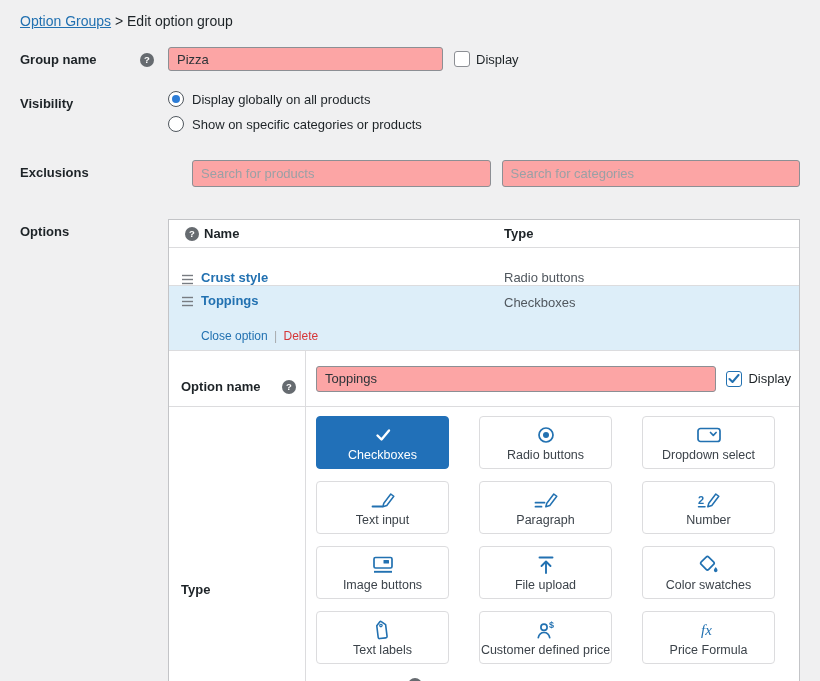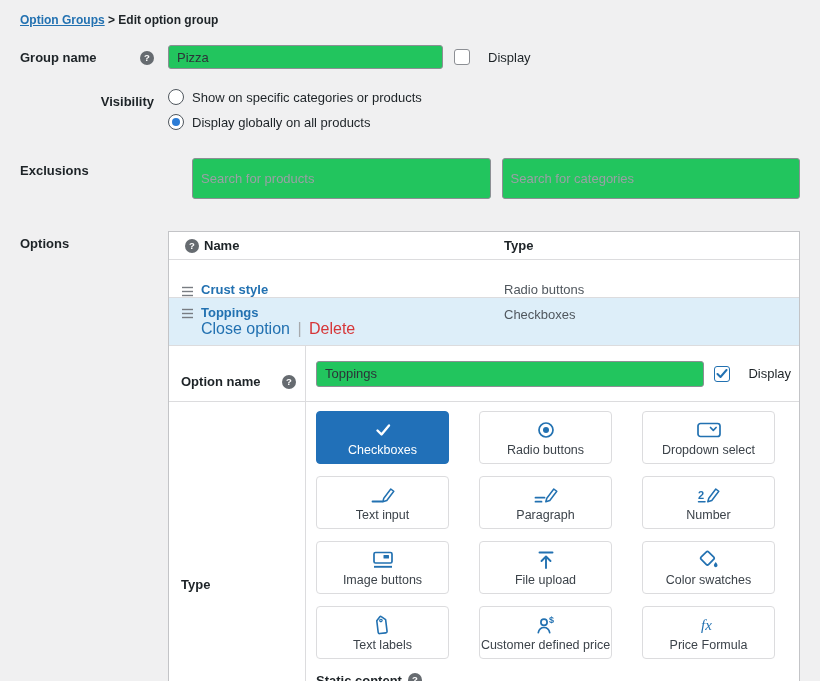--- a/index.html
+++ b/index.html
@@ -7,28 +7,28 @@
   body {
     background: #f0f0f1;
     font-family: "Liberation Sans", sans-serif;
     color: #1d2327;
     overflow: hidden;
     position: relative;
   }
   .page { padding: 13px 20px 0 20px; }
 
   
-  .breadcrumb { font-size: 12px; font-weight: 700; }
+  .breadcrumb { font-size: 14px; font-weight: 400; }
   .breadcrumb a { color: #2271b1; text-decoration: underline; cursor: pointer; }
   .breadcrumb .sep, .breadcrumb .current { color: #1d2327; }
 
   
   .form-row { display: flex; align-items: flex-start; }
   .row-group { margin-top: 18px; }
-  .row-visibility { margin-top: 20px; text-align: right; }
+  .row-visibility { margin-top: 20px; }
   .row-exclusions { margin-top: 19px; gap: 24px; }
   .row-options { margin-top: 32px; }
   .form-label {
     width: 148px; flex-shrink: 0; font-size: 13px; font-weight: 700;
     padding-top: 5px; display: flex; align-items: center; padding-right: 14px;
   }
   .form-label .label-text { flex: 1; }
   .form-content { flex: 1; min-width: 0; }
 
   
@@ -36,26 +36,26 @@
     width: 14px; height: 14px; border-radius: 50%; background: #666b70;
     color: #fff; font-size: 9.5px; font-weight: 700; line-height: 14px;
     text-align: center; display: inline-block; flex-shrink: 0; cursor: default;
   }
   .help-icon::before { content: "?"; }
 
   
   .text-input {
     height: 24px; border: 1px solid #8c8f94; border-radius: 3px;
     font-size: 13px; font-family: "Liberation Sans", sans-serif;
-    color: #2c3338; padding: 0 8px; background: #22c55e; width: 100%;
+    color: #2c3338; padding: 0 8px; background: #fca5a5; width: 100%;
   }
   .text-input::placeholder { color: #9aa0a5; }
 
   
-  .checkbox-group { display: inline-flex; align-items: center; gap: 18px; }
+  .checkbox-group { display: inline-flex; align-items: center; gap: 6px; }
   .checkbox {
     width: 16px; height: 16px; border: 1px solid #8c8f94; border-radius: 3px;
     background: #fff; display: inline-flex; align-items: center; justify-content: center;
     flex-shrink: 0; cursor: pointer;
   }
   .checkbox.checked { border-color: #2271b1; }
   .checkbox-label { font-size: 13px; color: #1d2327; }
 
   
   .radio-row { display: flex; align-items: center; gap: 8px; margin-bottom: 9px; cursor: pointer; }
@@ -63,21 +63,21 @@
     width: 16px; height: 16px; border-radius: 50%; border: 1px solid #50575e;
     background: #fff; position: relative; flex-shrink: 0;
   }
   .radio.checked::after {
     content: ""; position: absolute; left: 3px; top: 3px; width: 8px; height: 8px;
     border-radius: 50%; background: #2c7cd6;
   }
   .radio-label { font-size: 13px; }
 
   .exclusion-inputs { display: flex; gap: 11px; }
-  .exclusion-inputs .text-input { height: 41px; flex: 1; }
+  .exclusion-inputs .text-input { height: 27px; flex: 1; }
 
   
   .options-table {
     background: #fff; border: 1px solid #c3c4c7; font-size: 13px;
     min-height: 500px;
   }
   .t-header {
     display: flex; align-items: center; height: 28px; font-weight: 700;
     border-bottom: 1px solid #dcdcde; padding-left: 16px;
   }
@@ -88,21 +88,21 @@
   .t-row { display: flex; align-items: flex-end; }
   .t-row.row-crust { height: 37px; padding-left: 12px; }
   .t-row.row-toppings {
     background: #ddeef9; padding: 7px 0 7px 12px; align-items: flex-start;
     border-top: 1px solid #dcdcde;
   }
   .drag-handle { width: 14px; margin-right: 6px; cursor: grab; display: inline-flex; }
   .row-name-cell { flex: 1; }
   .option-link { color: #2271b1; font-weight: 700; text-decoration: none; cursor: pointer; }
   .type-text { color: #50575e; }
-  .row-actions { font-size: 16px; margin-top: 0; }
+  .row-actions { font-size: 12px; margin-top: 21px; }
   .row-actions .action-close { color: #2271b1; text-decoration: none; cursor: pointer; }
   .row-actions .action-sep { color: #a7aaad; margin: 0 3px; }
   .row-actions .action-delete { color: #d63638; text-decoration: none; cursor: pointer; }
 
   
   .editor-row { display: flex; border-top: 1px solid #dcdcde; }
   .editor-label {
     width: 137px; flex-shrink: 0; border-right: 1px solid #dcdcde;
     padding: 28px 9px 12px 12px; font-weight: 700; font-size: 13px;
     display: flex; align-items: center;
@@ -157,26 +157,26 @@
       </span>
     </div>
   </div>
 
   <div class="form-row row-visibility">
     <div class="form-label">
       <span class="label-text">Visibility</span>
     </div>
     <div class="form-content">
       <div class="radio-row">
+        <span class="radio checked"></span>
+        <span class="radio-label">Display globally on all products</span>
+      </div>
+      <div class="radio-row">
         <span class="radio"></span>
         <span class="radio-label">Show on specific categories or products</span>
-      </div>
-      <div class="radio-row">
-        <span class="radio checked"></span>
-        <span class="radio-label">Display globally on all products</span>
       </div>
     </div>
   </div>
 
   <div class="form-row row-exclusions">
     <div class="form-label">
       <span class="label-text">Exclusions</span>
     </div>
     <div class="form-content exclusion-inputs">
       <input class="text-input" placeholder="Search for products" style="">

